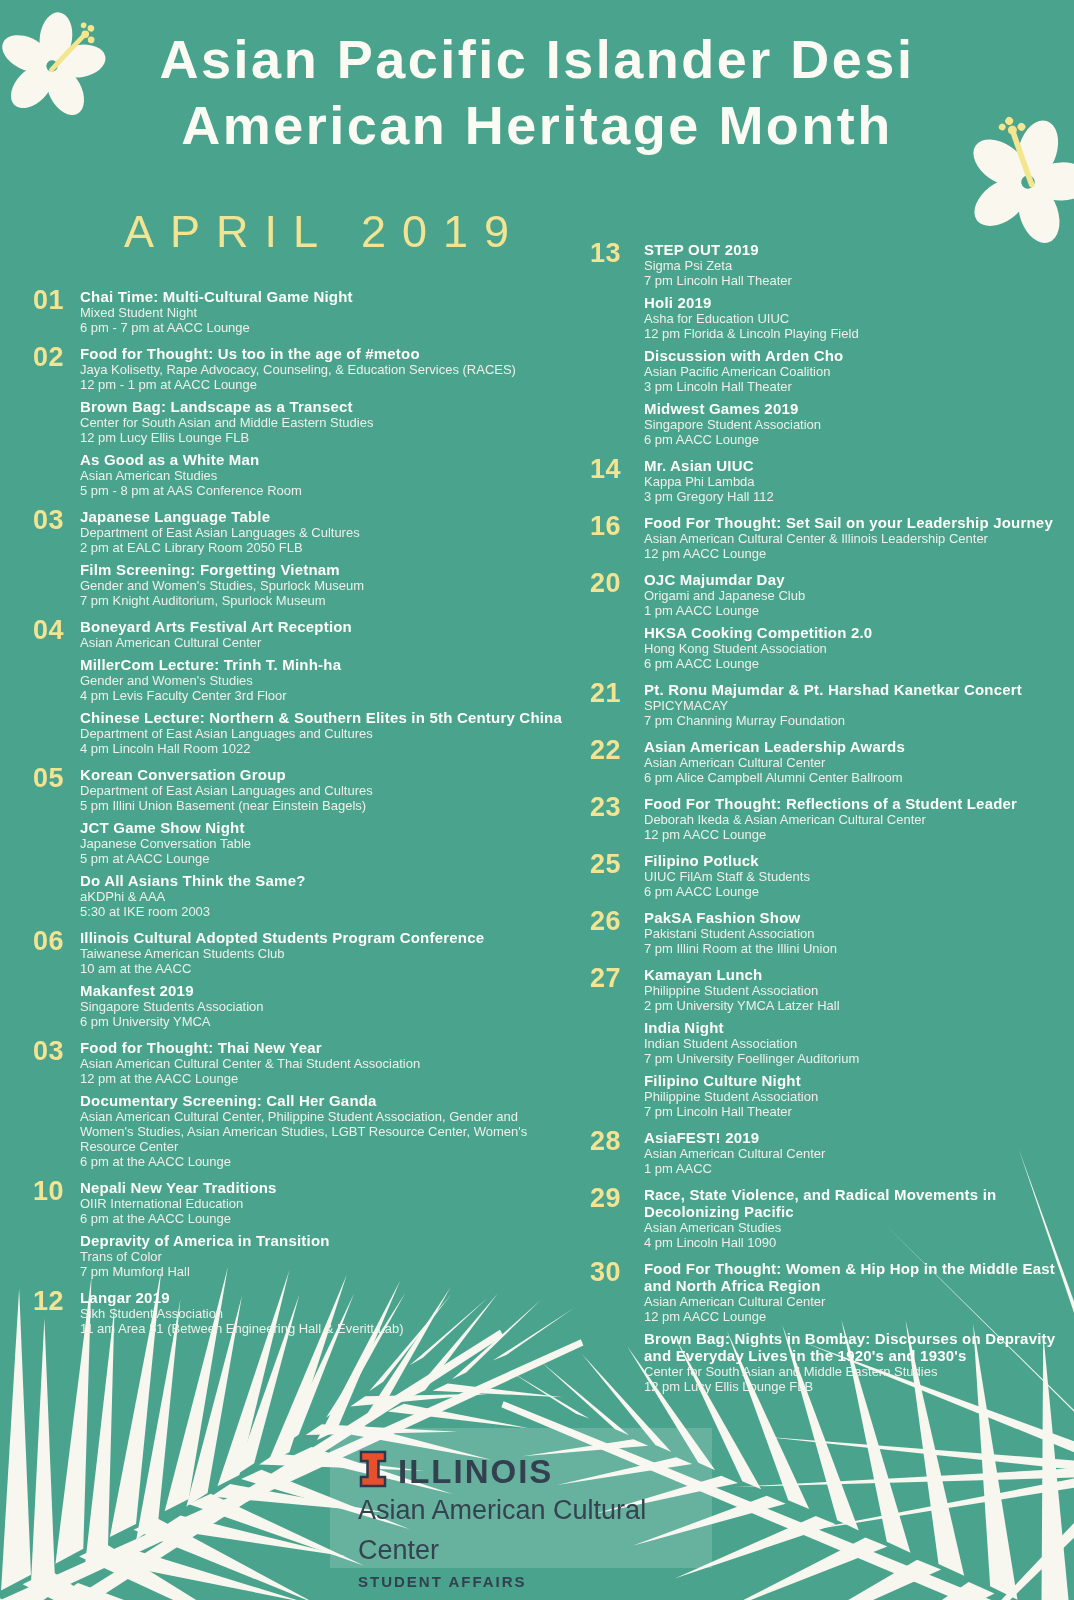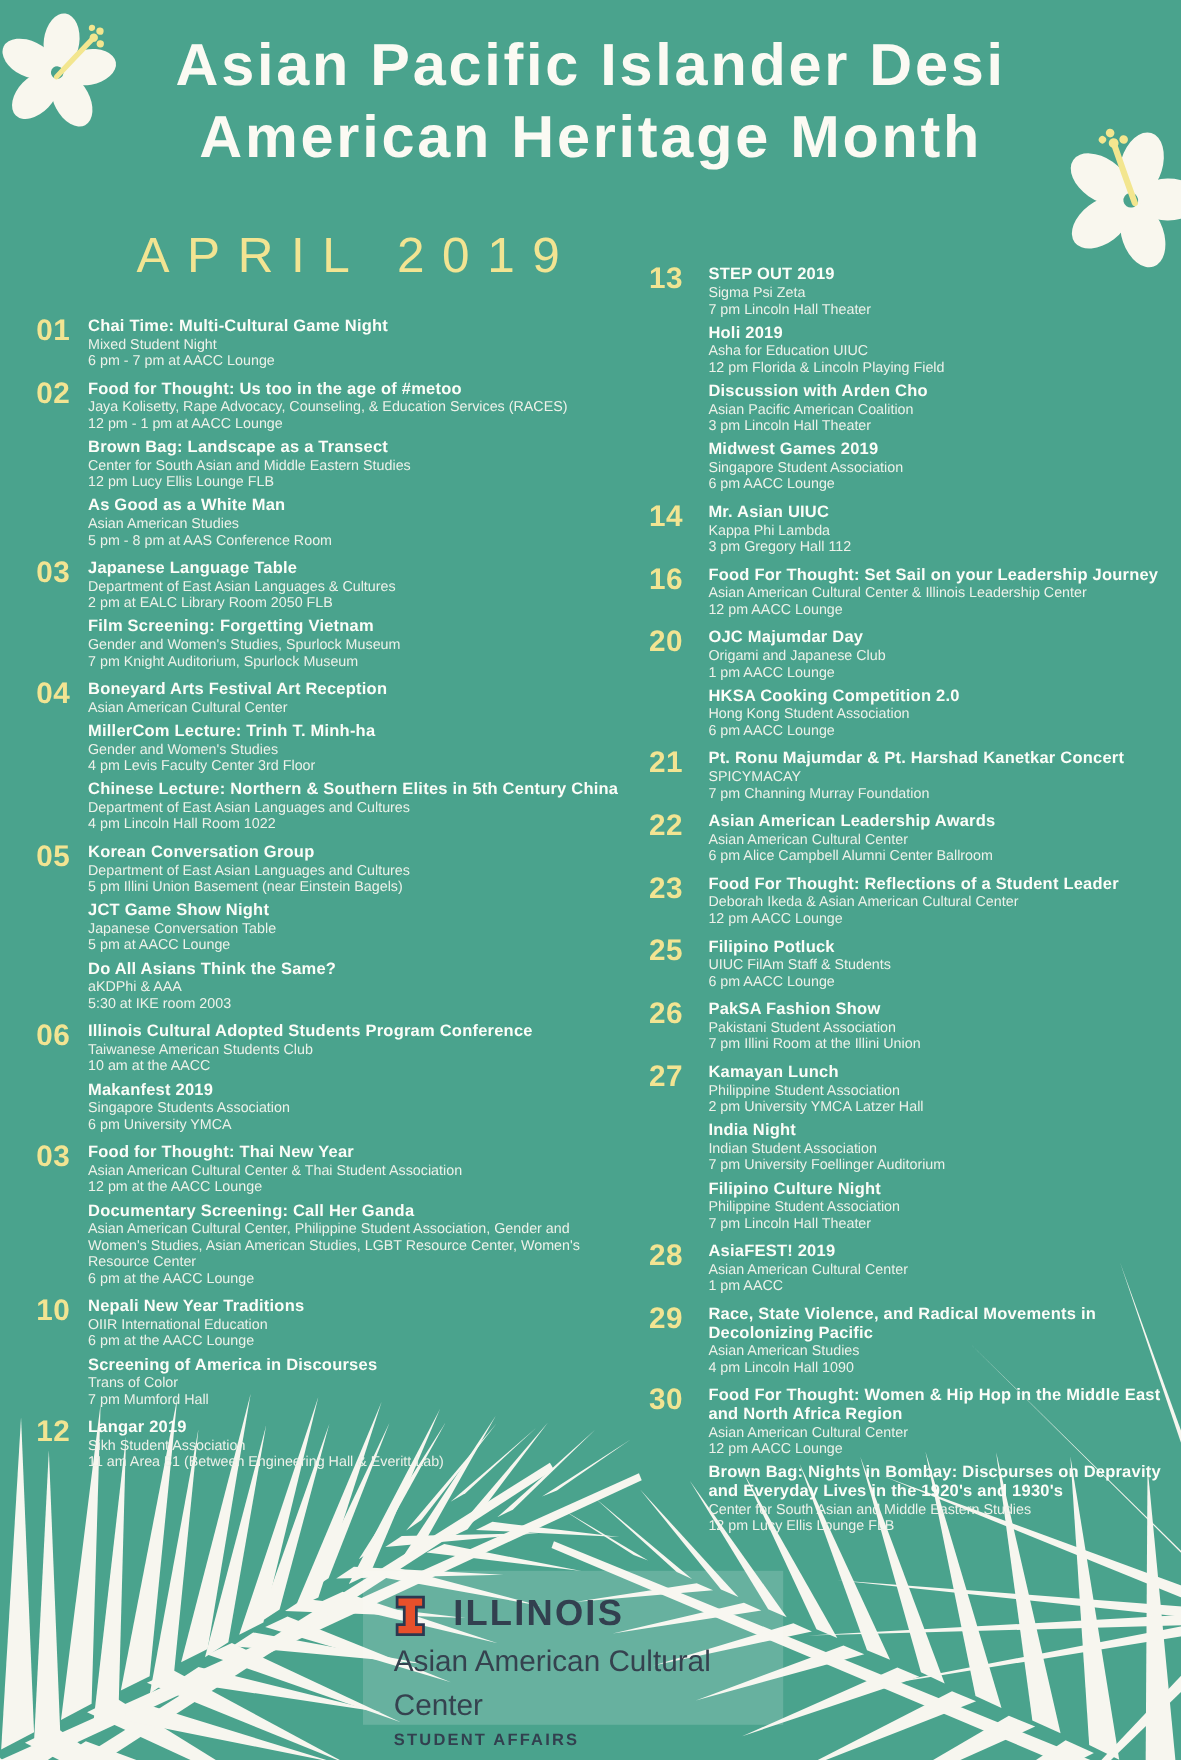--- a/index.html
+++ b/index.html
@@ -38,21 +38,21 @@
   .event{margin-bottom:6px;}
   .event-title{font-size:15px;font-weight:700;line-height:17px;color:#FCFDF8;letter-spacing:0.2px;}
   .event-org{font-size:13px;line-height:15px;color:#EDF1E9;}
   .event-when{font-size:13px;line-height:15px;color:#EDF1E9;}
   
   .footer-box{
     position:absolute;left:330px;top:1428px;width:382px;height:140px;z-index:2;
     background:rgba(255,255,255,0.16);
     box-sizing:border-box;padding:20px 0 0 28px;
   }
-  .illinois-row{display:flex;align-items:flex-start;gap:24px;}
+  .illinois-row{display:flex;align-items:flex-end;gap:10px;}
   .illinois-wordmark{
     color:#32404F;font-weight:800;font-size:33px;letter-spacing:2px;line-height:36px;
   }
   .footer-org{color:#35424F;font-size:27px;font-weight:400;line-height:40px;}
   .footer-division{color:#32404F;font-size:15px;font-weight:800;letter-spacing:2px;line-height:24px;}
 </style>
 </head>
 <body>
 
 <div class="poster">
@@ -259,21 +259,21 @@
   <div class="day-group">
     <div class="day-num">10</div>
     <div class="events">
   <div class="event">
     <div class="event-title">Nepali New Year Traditions</div>
     <div class="event-org">OIIR International Education</div>
     <div class="event-when">6 pm at the AACC Lounge</div>
   </div>
 
   <div class="event">
-    <div class="event-title">Screening of America in Discourses</div>
+    <div class="event-title">Depravity of America in Transition</div>
     <div class="event-org">Trans of Color</div>
     <div class="event-when">7 pm Mumford Hall</div>
   </div>
 </div>
   </div>
 
   <div class="day-group">
     <div class="day-num">12</div>
     <div class="events">
   <div class="event">

